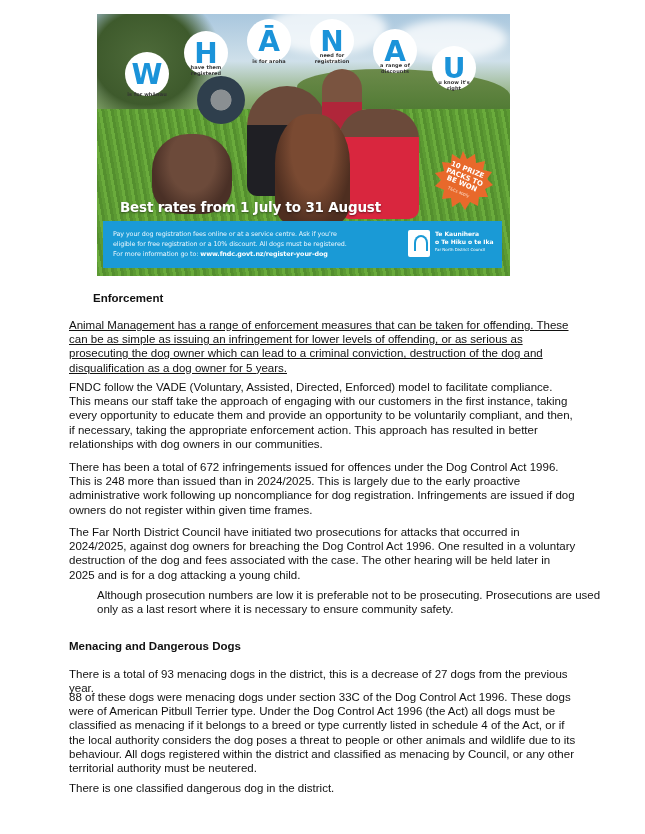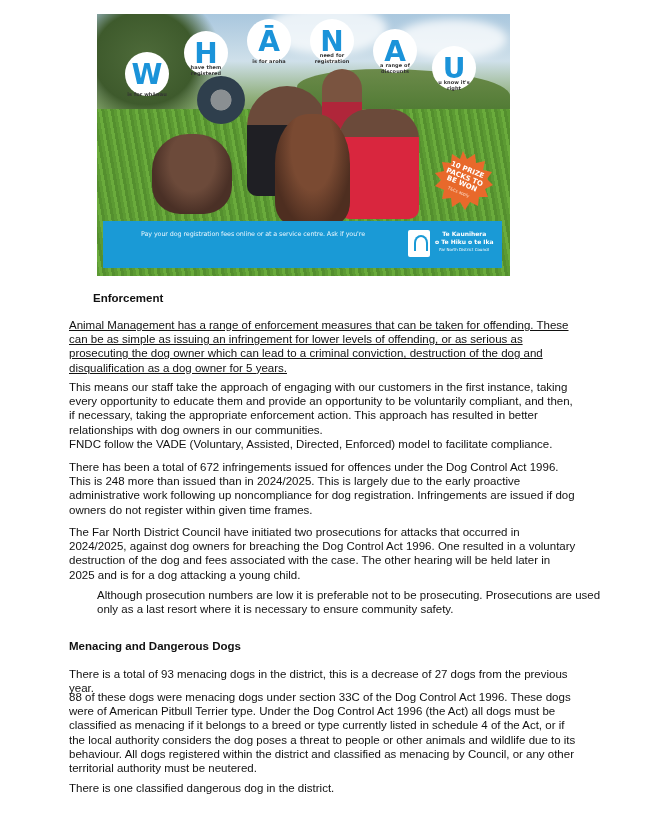--- a/index.html
+++ b/index.html
@@ -37,21 +37,21 @@
 
   .headline { position: absolute; left: 23px; top: 185px; font-family: "DejaVu Sans", sans-serif; font-weight: bold;
               font-size: 13.5px; color: #fff; text-shadow: 0 1px 2px rgba(0,0,0,0.5); letter-spacing: -0.2px; }
 
   .burst { position: absolute; left: 335px; top: 136px; width: 62px; height: 62px; }
   .burst svg { position: absolute; left: 0; top: 0; }
   .burst .bt { position: absolute; left: 6px; top: 16px; width: 50px; transform: rotate(22deg); text-align: center;
                font-family: "DejaVu Sans", sans-serif; font-weight: bold; color: #fff; font-size: 7px; line-height: 7.5px; }
   .burst .bt .tc { font-size: 4px; font-weight: normal; color: #fde2d0; }
 
-  .band { position: absolute; left: 6px; top: 207px; width: 399px; height: 47px; background: #1a9ad6; text-align: center; }
+  .band { position: absolute; left: 6px; top: 207px; width: 399px; height: 47px; background: #1a9ad6; }
   .band .txt { position: absolute; left: 10px; top: 8px; width: 280px; font-family: "DejaVu Sans", sans-serif;
                font-size: 6.4px; line-height: 10px; color: #eaf6fd; letter-spacing: -0.1px; }
   .band .txt b { color: #fff; }
   .band .logo-mark { position: absolute; left: 305px; top: 9px; width: 22px; height: 27px; background: #fff; border-radius: 2px; }
   .band .logo-mark::after { content: ""; position: absolute; left: 6px; top: 5px; width: 10px; height: 14px;
                             border: 2px solid #1a9ad6; border-radius: 50% 50% 0 0; border-bottom: none; }
   .band .logo-text { position: absolute; left: 332px; top: 9px; font-family: "DejaVu Sans", sans-serif; color: #fff; }
   .band .logo-text .l1, .band .logo-text .l2 { font-size: 6px; font-weight: bold; line-height: 8px; }
   .band .logo-text .l3 { font-size: 4px; line-height: 7px; }
 
@@ -94,55 +94,58 @@
   </div>
   <div class="letter" style="left:276px;top:15px;">
     <span>A</span>
     <span class="cap">a range of discounts</span>
   </div>
   <div class="letter" style="left:335px;top:32px;">
     <span>U</span>
     <span class="cap">u know it's right</span>
   </div>
 
+  <div class="headline">Best rates from 1 July to 31 August</div>
 
   <div class="burst">
     <svg width="62" height="62" viewBox="0 0 62 62">
       <polygon fill="#e8692b" points="31,1 35,9 43,4 44,13 53,11 51,20 60,22 55,29 61,35 53,39 56,47 47,47 46,56 38,52 33,60 28,52 20,57 19,48 10,49 12,40 3,36 9,30 3,23 12,21 10,12 19,13 20,4 28,9"></polygon>
     </svg>
     <div class="bt">
       <div>10 PRIZE</div>
       <div>PACKS TO</div>
       <div>BE WON</div>
       <div class="tc">T&amp;Cs apply</div>
     </div>
   </div>
 
   <div class="band">
     <div class="txt">
       <div>Pay your dog registration fees online or at a service centre. Ask if you're</div>
+      <div>eligible for free registration or a 10% discount. All dogs must be registered.</div>
+      <div><span>For more information go to: </span><b>www.fndc.govt.nz/register-your-dog</b></div>
     </div>
     <div class="logo-mark"></div>
     <div class="logo-text">
       <div class="l1">Te Kaunihera</div>
       <div class="l2">o Te Hiku o te Ika</div>
       <div class="l3">Far North District Council</div>
     </div>
   </div>
 </div>
 
 <div class="doc" style="top:291px;padding-left:24px;">
   <h2>Enforcement</h2>
 </div>
 <div class="doc" style="top:318px;text-decoration:underline;">
   <p>Animal Management has a range of enforcement measures that can be taken for offending. These can be as simple as issuing an infringement for lower levels of offending, or as serious as prosecuting the dog owner which can lead to a criminal conviction, destruction of the dog and disqualification as a dog owner for 5 years.</p>
 </div>
 <div class="doc" style="top:380px;">
+  <p>FNDC follow the VADE (Voluntary, Assisted, Directed, Enforced) model to facilitate compliance.</p>
   <p>This means our staff take the approach of engaging with our customers in the first instance, taking every opportunity to educate them and provide an opportunity to be voluntarily compliant, and then, if necessary, taking the appropriate enforcement action. This approach has resulted in better relationships with dog owners in our communities.</p>
-  <p>FNDC follow the VADE (Voluntary, Assisted, Directed, Enforced) model to facilitate compliance.</p>
 </div>
 <div class="doc" style="top:460px;">
   <p>There has been a total of 672 infringements issued for offences under the Dog Control Act 1996. This is 248 more than issued than in 2024/2025. This is largely due to the early proactive administrative work following up noncompliance for dog registration. Infringements are issued if dog owners do not register within given time frames.</p>
 </div>
 <div class="doc" style="top:525px;">
   <p>The Far North District Council have initiated two prosecutions for attacks that occurred in 2024/2025, against dog owners for breaching the Dog Control Act 1996. One resulted in a voluntary destruction of the dog and fees associated with the case. The other hearing will be held later in 2025 and is for a dog attacking a young child.</p>
 </div>
 <div class="doc" style="top:588px;margin-left:28px;">
   <p>Although prosecution numbers are low it is preferable not to be prosecuting. Prosecutions are used only as a last resort where it is necessary to ensure community safety.</p>
 </div>

